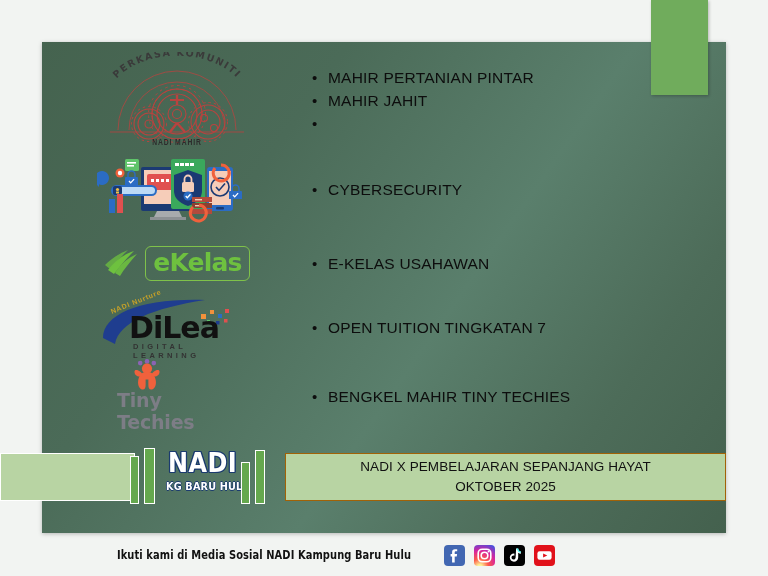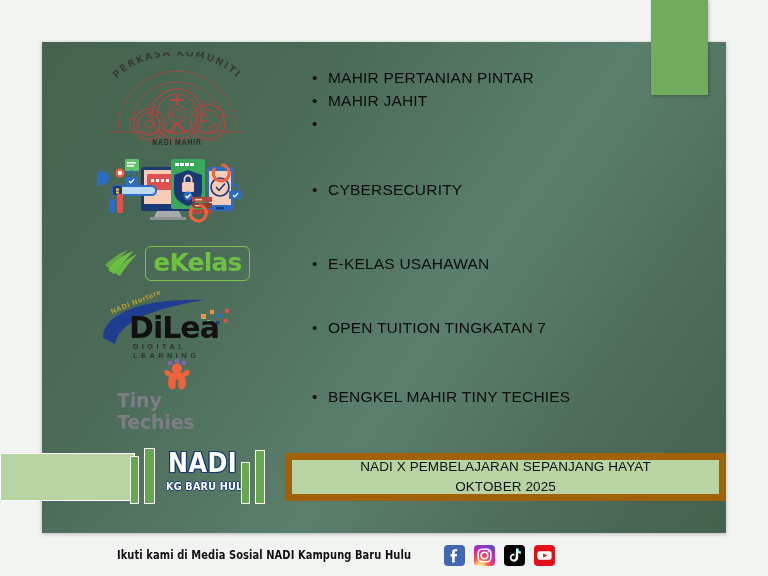--- a/index.html
+++ b/index.html
@@ -185,21 +185,20 @@
     color: #333333;
   }
 
   
   .tiny-techies {
     position: relative;
     width: 120px;
     height: 74px;
     display: flex;
     flex-direction: column;
-    align-items: center;
     justify-content: flex-start;
   }
   .tt-word {
     font-family: "DejaVu Sans", sans-serif;
     font-size: 19px;
     font-weight: 700;
     color: #7d7d86;
     letter-spacing: -0.2px;
     margin-top: -4px;
   }
@@ -260,21 +259,21 @@
       -0.9px 0 #1b3b6f, 0.9px 0 #1b3b6f,
       0 -0.9px #1b3b6f, 0 0.9px #1b3b6f;
   }
   #title-band {
     position: absolute;
     left: 285px;
     top: 453px;
     width: 441px;
     height: 48px;
     background: #b8d4a3;
-    border: 7px solid #a16207;
+    border: 1px solid #a16207;
     box-sizing: border-box;
     display: flex;
     flex-direction: column;
     align-items: center;
     justify-content: center;
   }
   .title-line {
     color: #111111;
     font-size: 13.5px;
     line-height: 20px;

